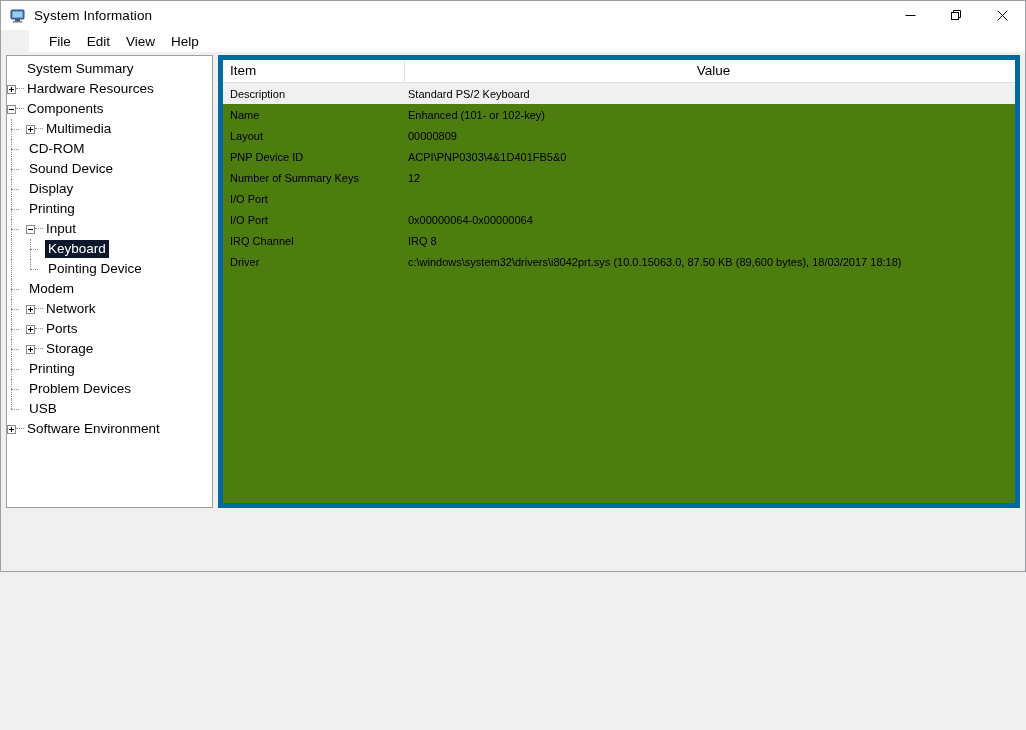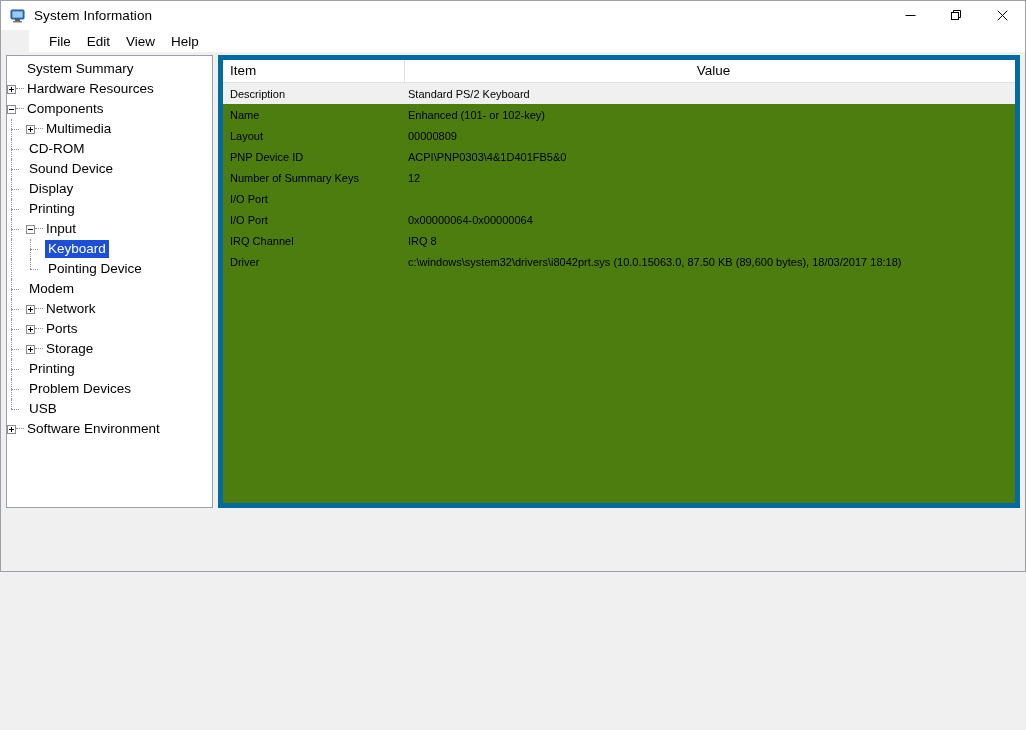--- a/index.html
+++ b/index.html
@@ -129,21 +129,21 @@
     white-space: nowrap;
     cursor: default;
   }
   .tlabel {
     font-size: 13.5px;
     color: #000000;
     padding: 1px 3px 2px 3px;
     line-height: 15px;
   }
   .tnode.selected .tlabel {
-    background: #1d4ed8;
+    background: #0f172a;
     color: #ffffff;
   }
   .expander {
     width: 9px;
     height: 9px;
     border: 1px solid #8a8a8a;
     background: #ffffff;
     box-sizing: border-box;
     position: relative;
     flex: 0 0 9px;

